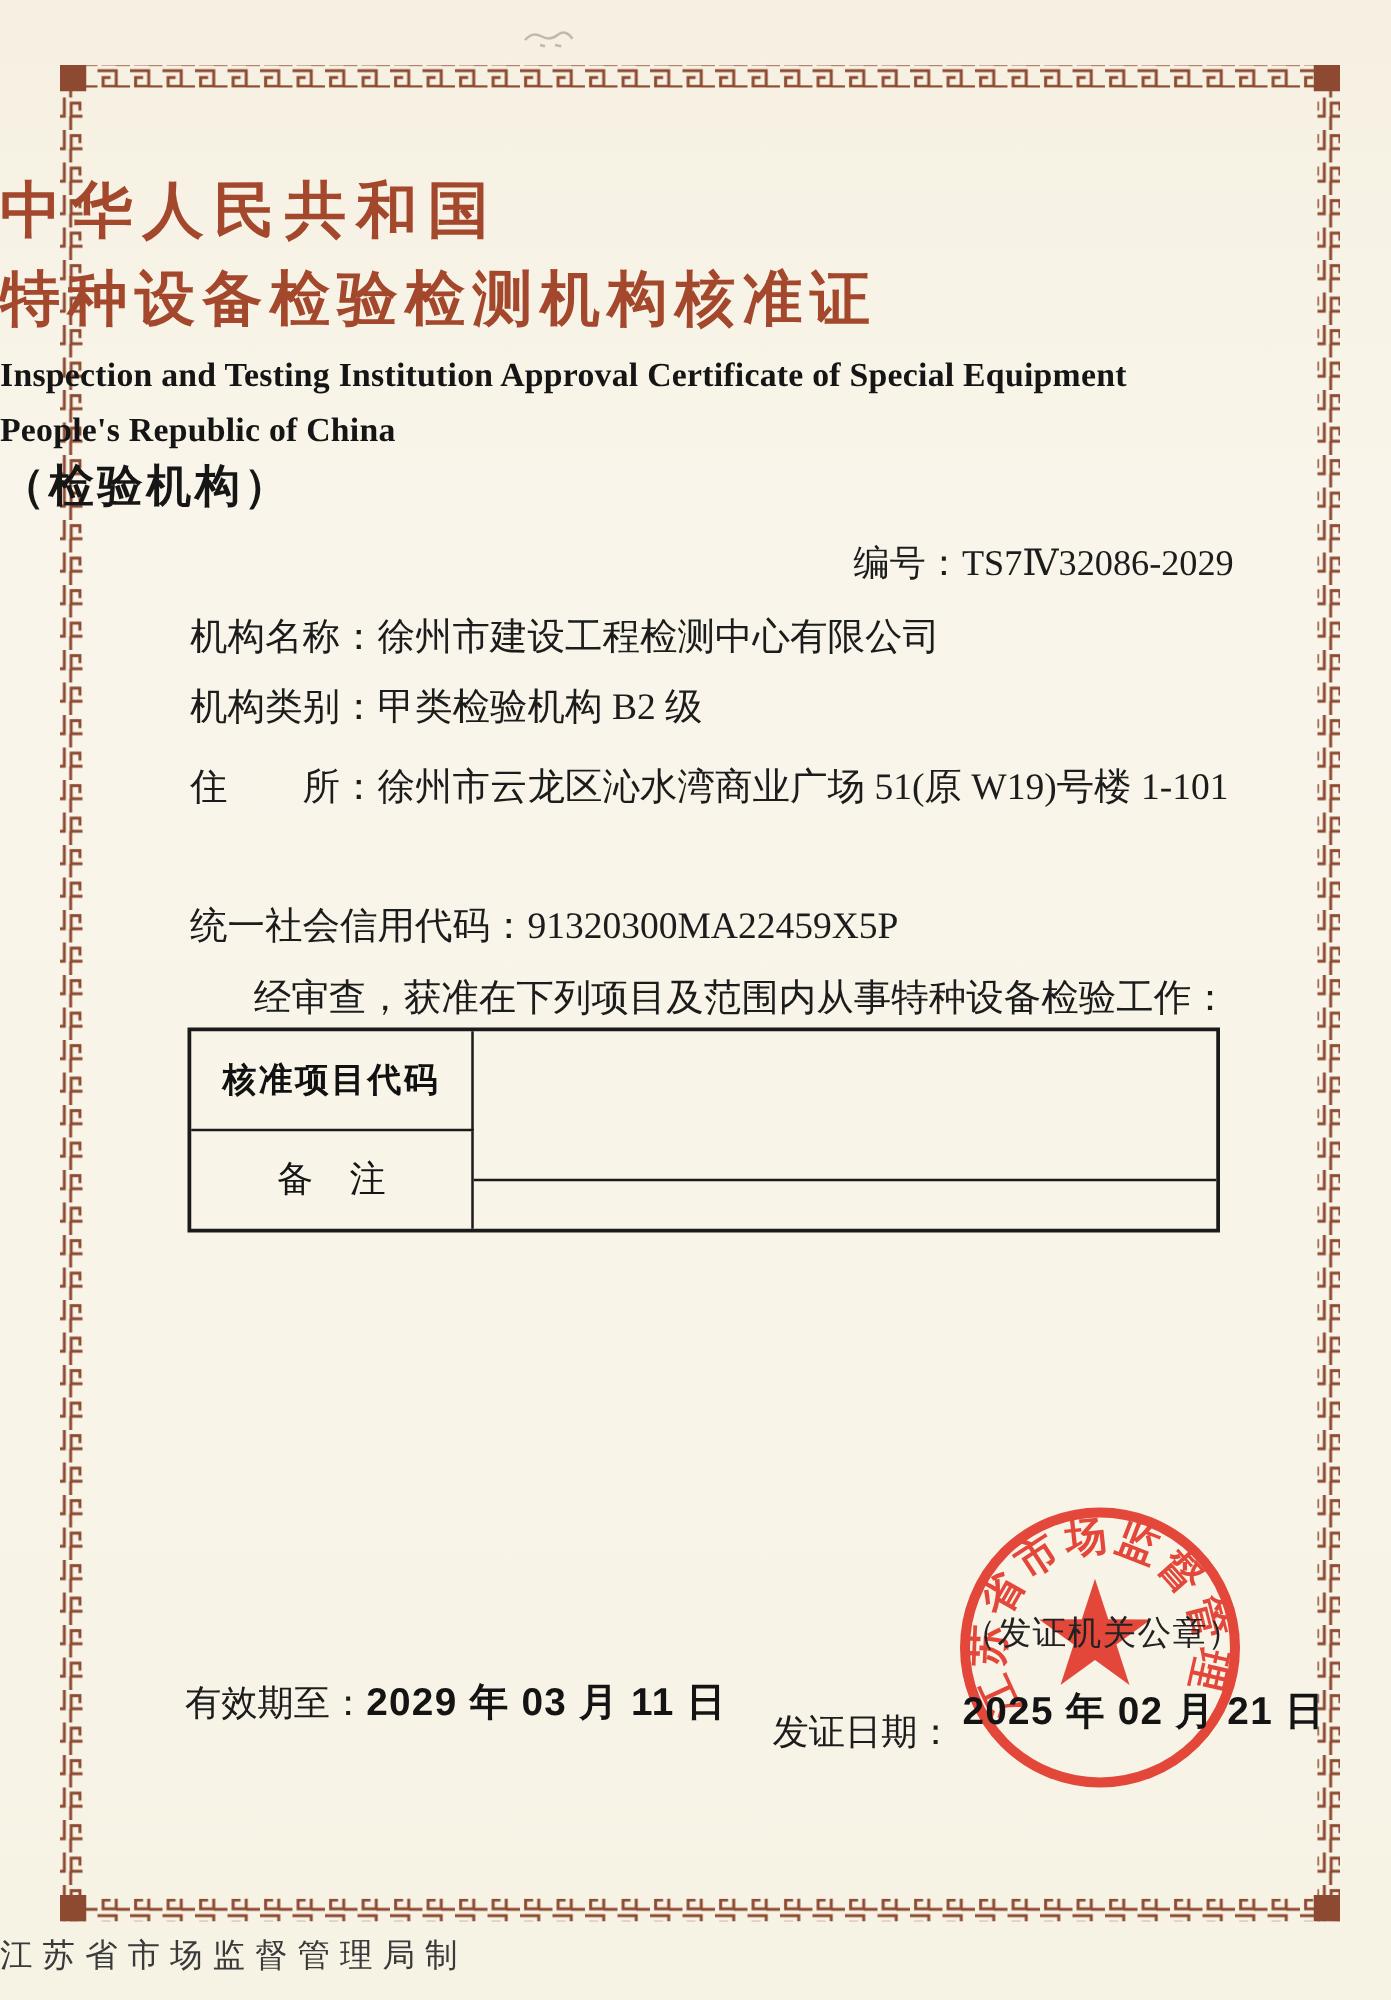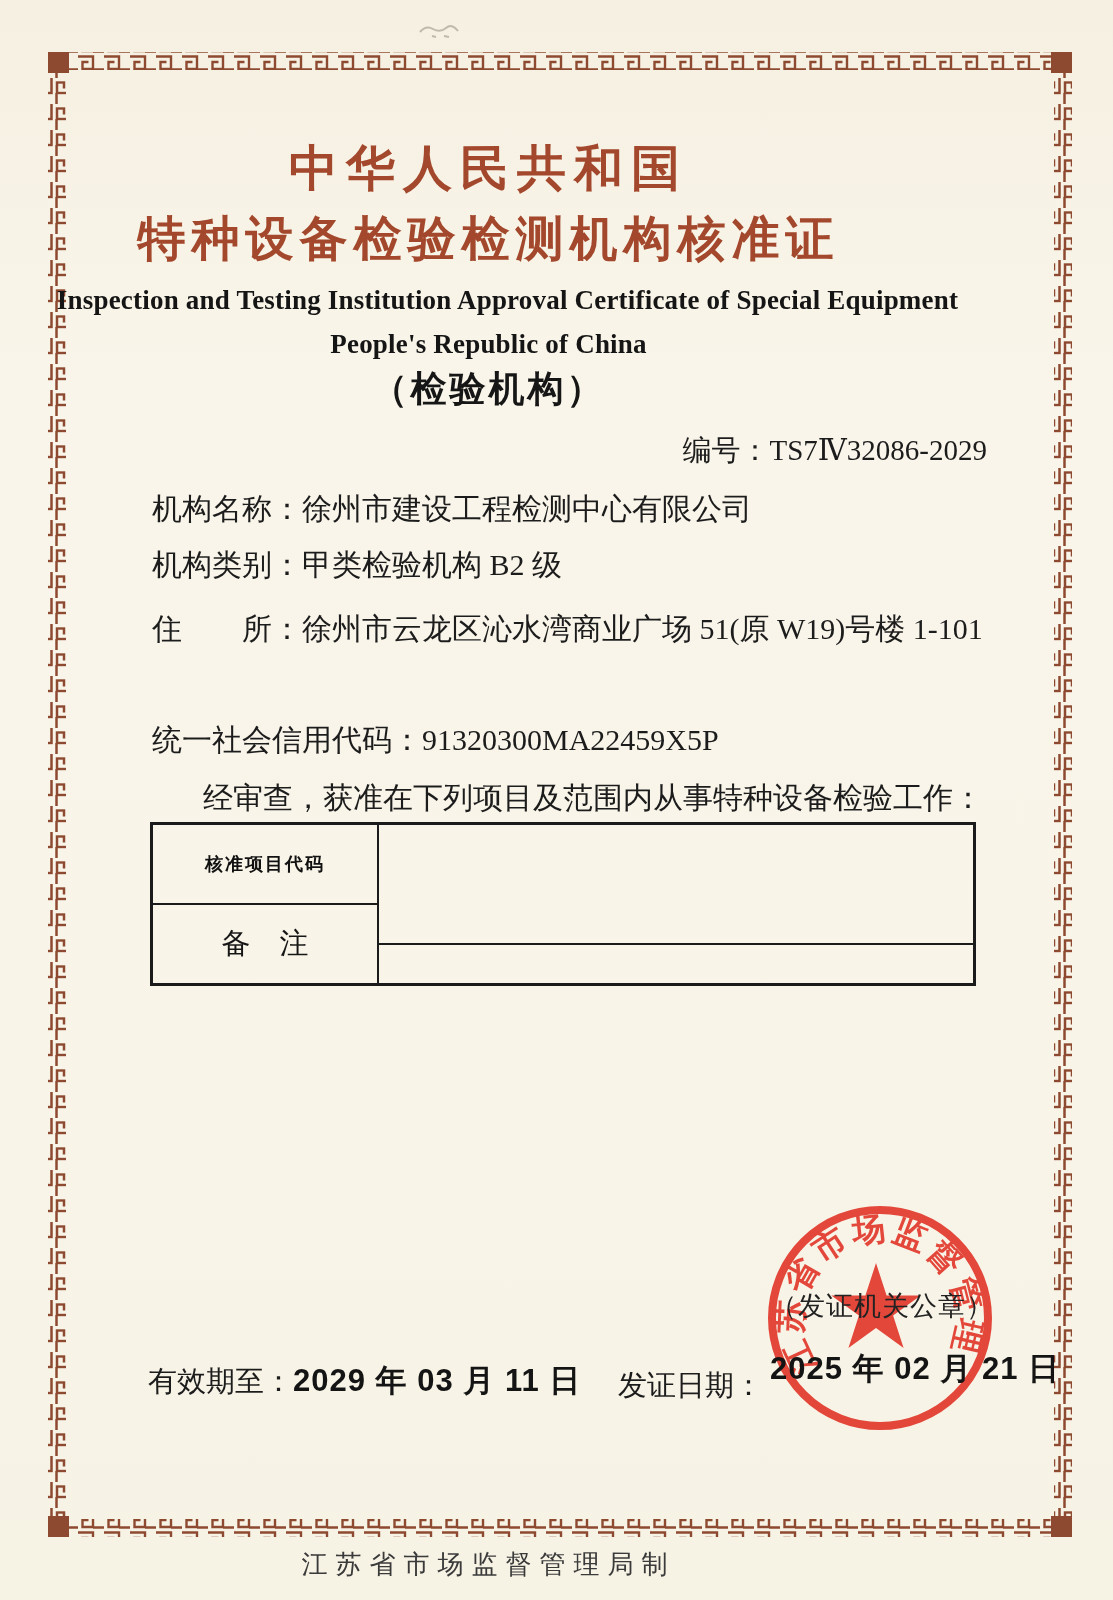--- a/index.html
+++ b/index.html
@@ -5,26 +5,26 @@
   html,body{margin:0;padding:0;background:#e8e4d8;}
   .page{
     position:relative;
     width:1113px;height:1600px;
     background:linear-gradient(180deg,#f5f0e1 0%,#f9f5ea 25%,#f8f4e8 70%,#f6f2e4 100%);
     overflow:hidden;
     font-family:"Liberation Serif","DejaVu Serif",serif;
     color:#1c1c1c;
   }
   .abs{position:absolute;}
-  .centered{left:0;width:977px;text-align:center;}
+  .centered{left:0;width:977px;text-align:left;}
   
   .title-cn1{top:136px;font-size:49px;font-weight:700;color:#a3482c;letter-spacing:8px;}
   .title-cn2{top:207px;font-size:48px;font-weight:700;color:#a3482c;letter-spacing:6px;}
   .title-en{font-size:27px;font-weight:700;color:#151515;letter-spacing:.2px;}
-  .title-en1{top:285px;padding-left:19px;}
+  .title-en1{top:285px;}
   .title-en2{top:329px;}
   .subtype{top:365px;font-size:36px;font-weight:700;color:#161616;letter-spacing:3px;}
   
   .cert-no{top:431px;right:126px;font-size:29px;text-align:right;}
   
   .field{left:152px;font-size:30px;white-space:nowrap;}
   .f0{top:489px;}
   .f1{top:545px;}
   .f2{top:609px;}
   .f3{top:665px;}
@@ -38,21 +38,21 @@
     grid-template-columns:226px 1fr;
     grid-template-rows:80px 78px;
     background:transparent;
   }
   .cell{box-sizing:border-box;}
   .cell-code-label{
     grid-row:1;grid-column:1;
     border-right:2px solid #1b1b1b;border-bottom:2px solid #1b1b1b;
     display:flex;align-items:center;justify-content:center;
     font-family:"Liberation Sans","DejaVu Sans",sans-serif;
-    font-weight:700;font-size:18px;letter-spacing:2px;color:#111;
+    font-weight:700;font-size:27px;letter-spacing:2px;color:#111;
   }
   .cell-code-value{
     grid-row:1;grid-column:2;
     border-bottom:2px solid #1b1b1b;
     padding:2px 10px 0 14px;
     font-size:30px;line-height:1.3;color:#161616;
   }
   .cell-remark-label{
     grid-row:2;grid-column:1;
     border-right:2px solid #1b1b1b;
@@ -64,21 +64,21 @@
     display:flex;flex-direction:column;
   }
   .remark-sub{flex:1;}
   .remark-sub.first{border-bottom:2px solid #1b1b1b;}
   
   .authority{left:148px;top:1281px;font-size:29px;white-space:nowrap;}
   .authority .val{
     font-family:"Liberation Sans","DejaVu Sans",sans-serif;
     font-weight:700;font-size:30px;letter-spacing:3px;color:#111;
   }
-  .valid{left:148px;top:1341px;font-size:29px;white-space:nowrap;margin-top:19px;}
+  .valid{left:148px;top:1341px;font-size:29px;white-space:nowrap;}
   .date-sans{
     font-family:"Liberation Sans","DejaVu Sans",sans-serif;
     font-weight:700;font-size:31px;color:#141414;letter-spacing:1px;
   }
   .issue-date-label{left:618px;top:1366px;font-size:29px;}
   .issue-date-value{left:770px;top:1348px;z-index:6;}
   .seal-caption{left:770px;top:1288px;font-size:27px;color:#222;z-index:6;letter-spacing:1px;}
   .footer{top:1547px;font-size:26px;letter-spacing:8px;color:#3a3a3a;}
   .seal-svg{left:752px;top:1190px;z-index:5;opacity:.93;}
   .border-svg,.artifact-svg{left:0;top:0;z-index:1;pointer-events:none;}

